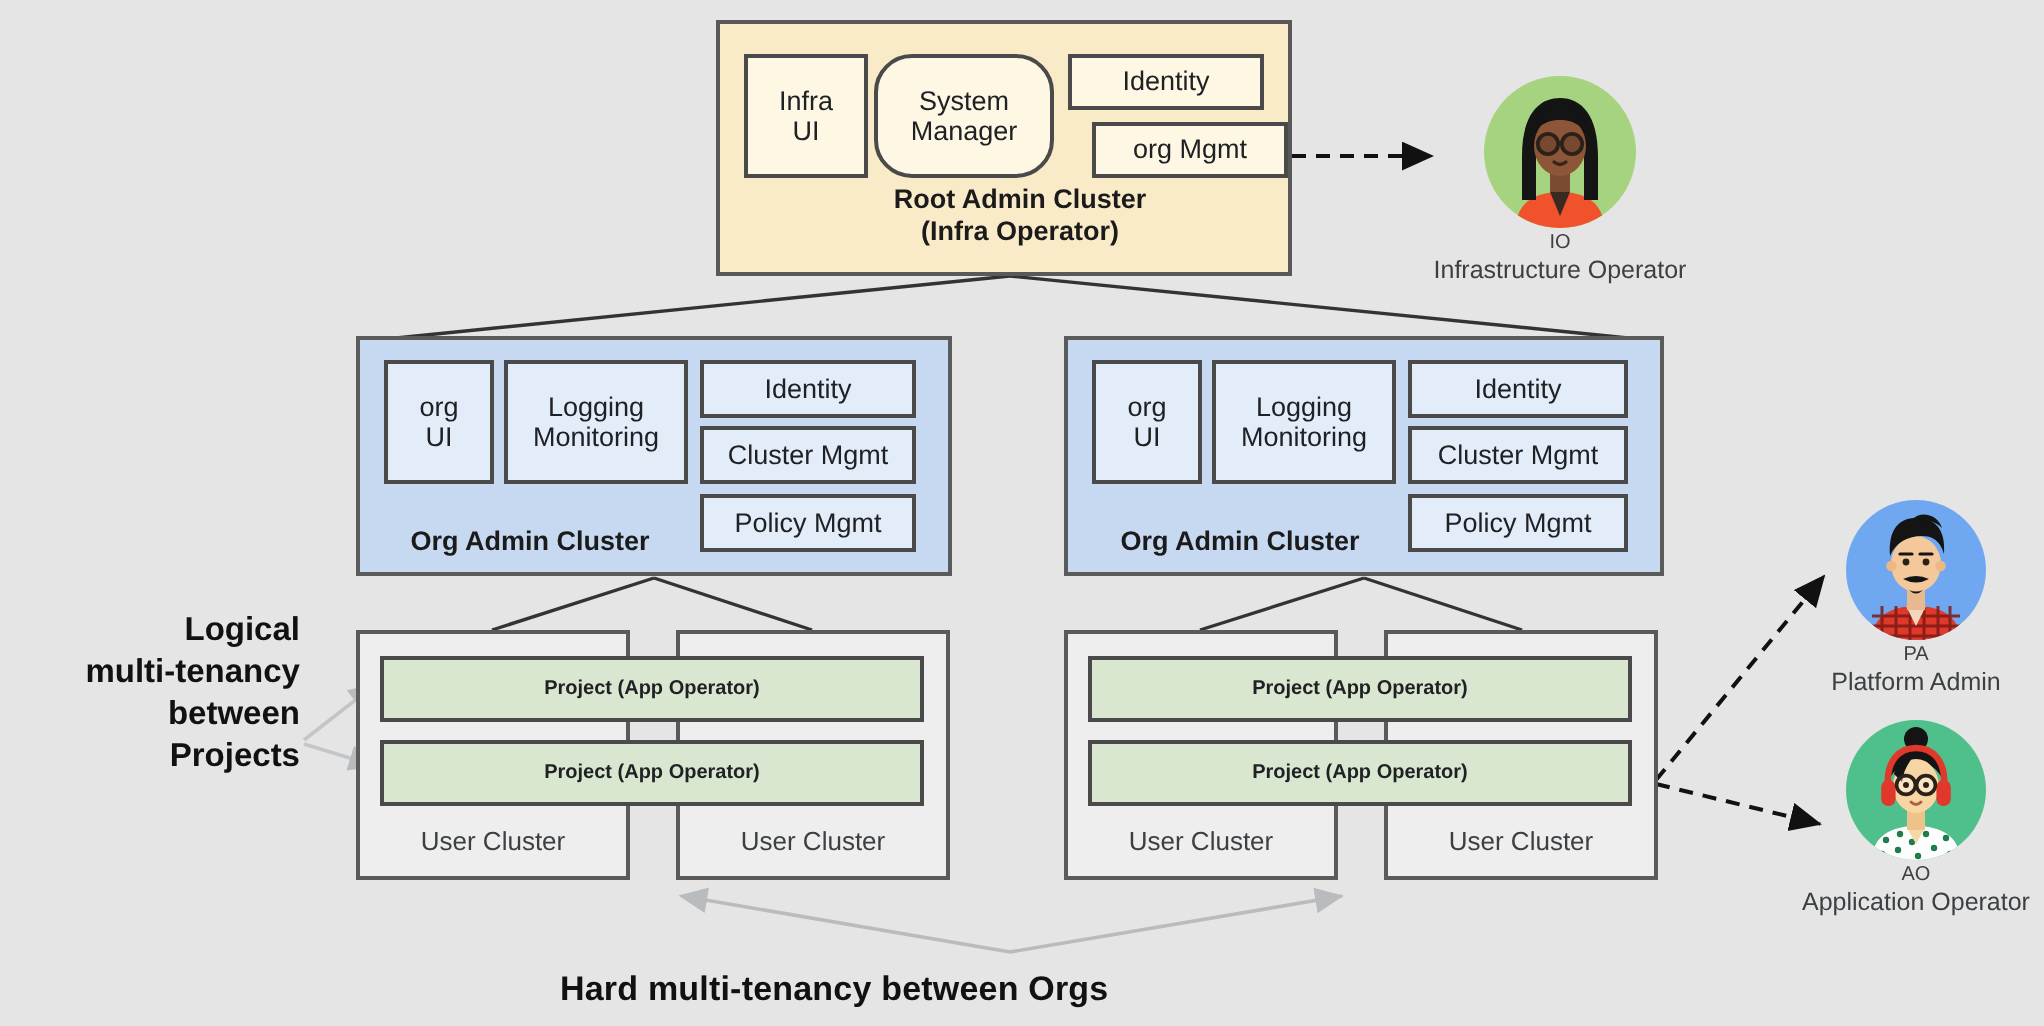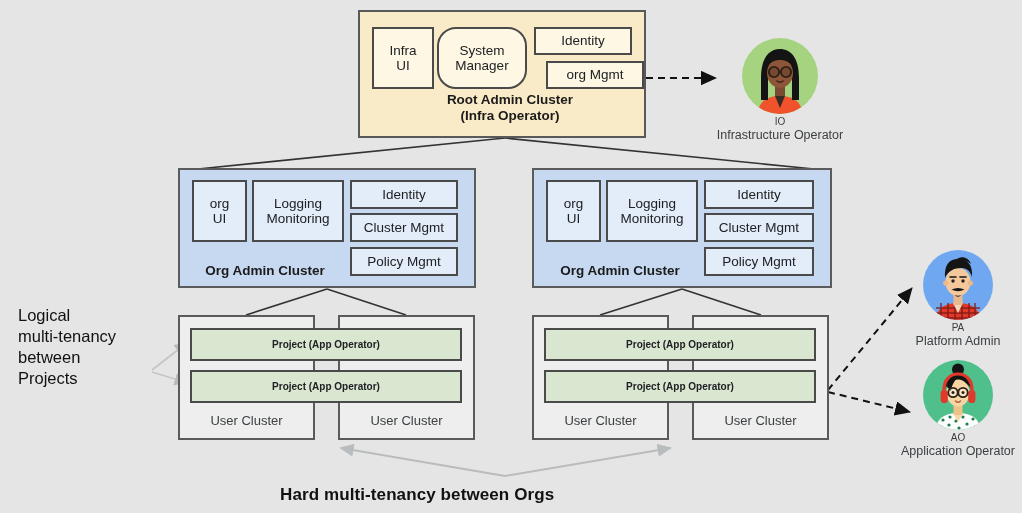--- a/index.html
+++ b/index.html
@@ -26,22 +26,22 @@
 
   
   .cap{
     text-align:center;font-weight:bold;font-size:13.5px;
     line-height:1.18;color:#1b1b1b;
   }
   .cap-user{font-weight:normal;font-size:13px;color:#3c4043;}
 
   
   .side-label{
-    font-weight:normal;font-size:16.5px;line-height:1.28;
-    text-align:left;color:#111;
+    font-weight:bold;font-size:16.5px;line-height:1.28;
+    text-align:right;color:#111;
   }
   .bottom-label{
     font-weight:bold;font-size:17px;text-align:left;color:#111;
     letter-spacing:.1px;
   }
 
   
   .persona{text-align:center;}
   .persona .initials{font-size:10px;color:#3c4043;margin-top:2px;}
   .persona .role{font-size:12.5px;color:#3c4043;margin-top:1px;white-space:nowrap;}

